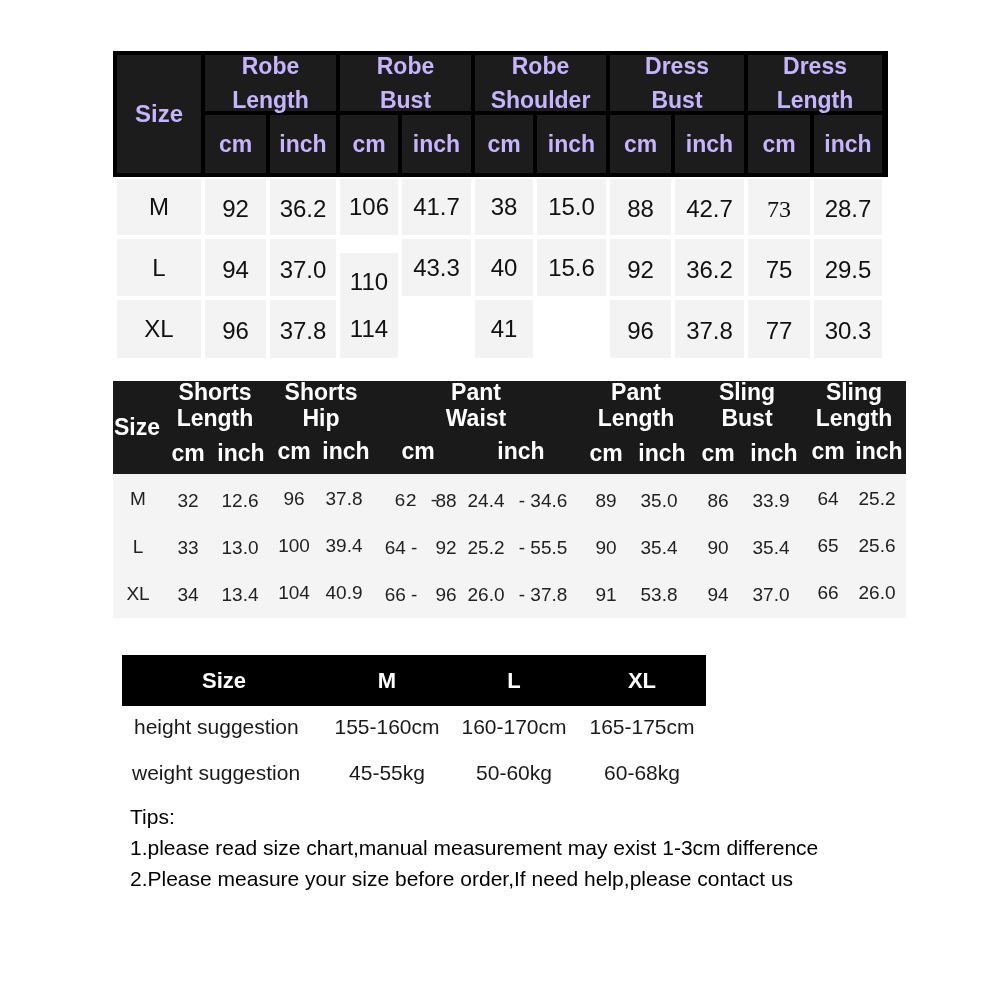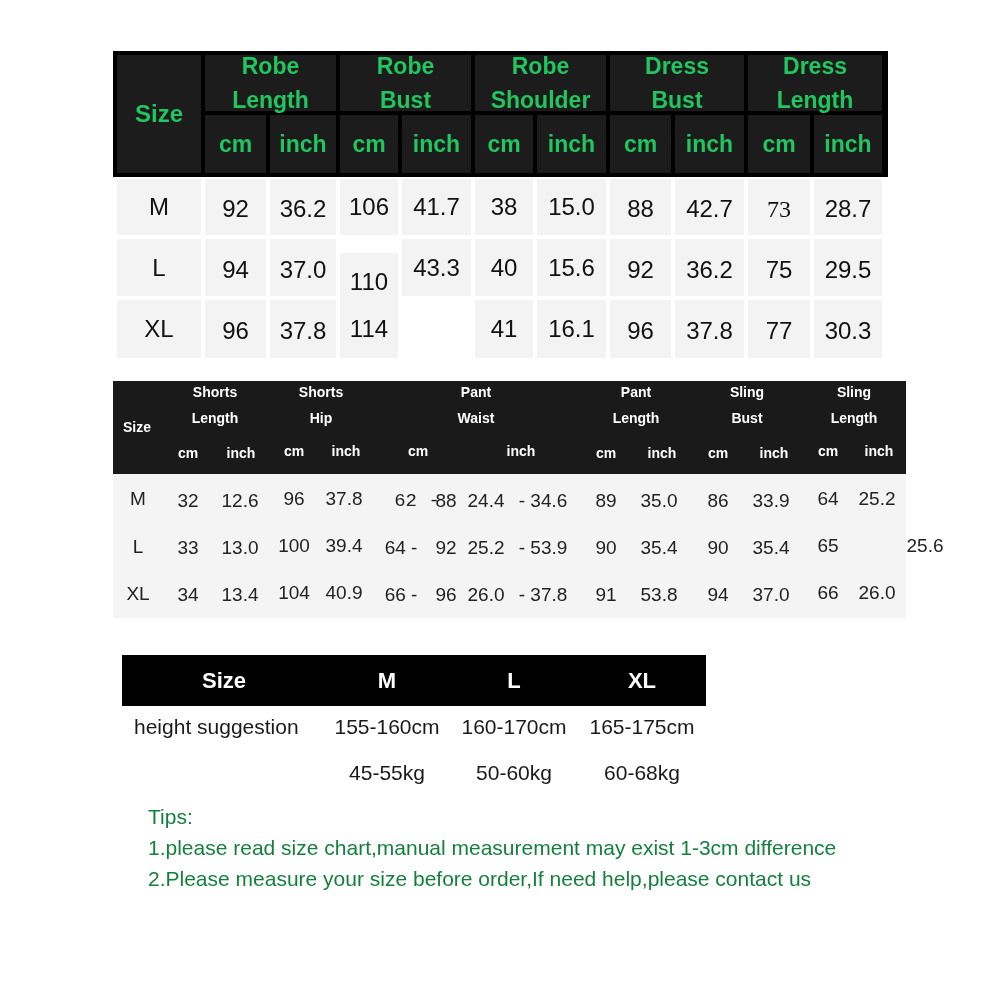--- a/index.html
+++ b/index.html
@@ -8,55 +8,55 @@
     font-family: "Liberation Sans", "DejaVu Sans", sans-serif; color: #111;
   }
   
   #t1 {
     position: absolute; left: 113px; top: 51px; width: 775px;
   }
   #t1 .head {
     position: relative; background: #000; height: 126px;
   }
   #t1 .hcell {
-    position: absolute; background: #1c1c1c; color: #22c55e; font-weight: bold;
+    position: absolute; background: #1c1c1c; color: #c4b5fd; font-weight: bold;
     display: flex; align-items: center; justify-content: center; text-align: center;
     font-size: 23px; line-height: 34px;
   }
   #t1 .body { position: relative; height: 184px; background: #fff; }
   #t1 .bcell {
     position: absolute; background: #f3f3f3; color: #111;
     display: flex; align-items: center; justify-content: center;
     font-size: 24px;
   }
 
   
   #t2 {
     position: absolute; left: 113px; top: 381px; width: 793px;
   }
   #t2 .head { position: relative; height: 93px; background: #1a1a1a; color: #fff; font-weight: bold; }
   #t2 .hl {
-    position: absolute; font-size: 14px; line-height: 26px; text-align: center;
+    position: absolute; font-size: 23px; line-height: 26px; text-align: center;
     transform: translateX(-50%); white-space: nowrap;
   }
   #t2 .body { position: relative; height: 144px; background: #f4f4f4; }
   #t2 .bv {
     position: absolute; font-size: 19px; transform: translateX(-50%); white-space: nowrap; color: #222;
   }
 
   
   #t3 { position: absolute; left: 122px; top: 655px; width: 584px; }
   #t3 .head { position: relative; height: 51px; background: #000; color: #fff; font-weight: bold; }
   #t3 .hl { position: absolute; top: 13px; font-size: 22px; transform: translateX(-50%); white-space: nowrap; }
   #t3 .row { position: relative; height: 47px; }
   #t3 .rv { position: absolute; font-size: 21px; transform: translateX(-50%); white-space: nowrap; color: #1a1a1a; }
   #t3 .rl { position: absolute; font-size: 21px; white-space: nowrap; color: #1a1a1a; }
 
   
-  #tips { position: absolute; left: 148px; top: 801px; font-size: 21px; line-height: 31px; color: #15803d; }
+  #tips { position: absolute; left: 130px; top: 801px; font-size: 21px; line-height: 31px; color: #000000; }
   #tips div { white-space: nowrap; }
 </style>
 </head>
 <body>
 
 <div id="t1">
   <div class="head">
 
     <div class="hcell" style="left:4px;top:4px;width:84px;height:118px;font-size:24px;">Size</div>
 
@@ -117,21 +117,20 @@
     <div class="bcell" style="left:497px;top:62px;width:61px;height:57px;padding-top:4px;box-sizing:border-box;">92</div>
     <div class="bcell" style="left:562px;top:62px;width:69px;height:57px;padding-top:4px;box-sizing:border-box;">36.2</div>
     <div class="bcell" style="left:635px;top:62px;width:62px;height:57px;padding-top:4px;box-sizing:border-box;">75</div>
     <div class="bcell" style="left:701px;top:62px;width:68px;height:57px;padding-top:4px;box-sizing:border-box;">29.5</div>
 
     <div class="bcell" style="left:4px;top:123px;width:84px;height:58px;">XL</div>
     <div class="bcell" style="left:92px;top:123px;width:61px;height:58px;padding-top:4px;box-sizing:border-box;">96</div>
     <div class="bcell" style="left:157px;top:123px;width:66px;height:58px;padding-top:4px;box-sizing:border-box;">37.8</div>
     <div class="bcell" style="left:227px;top:123px;width:58px;height:58px;">114</div>
     <div class="bcell" style="left:362px;top:123px;width:58px;height:58px;">41</div>
-    <div class="bcell" style="left:424px;top:123px;width:69px;height:58px;">16.1</div>
     <div class="bcell" style="left:497px;top:123px;width:61px;height:58px;padding-top:4px;box-sizing:border-box;">96</div>
     <div class="bcell" style="left:562px;top:123px;width:69px;height:58px;padding-top:4px;box-sizing:border-box;">37.8</div>
     <div class="bcell" style="left:635px;top:123px;width:62px;height:58px;padding-top:4px;box-sizing:border-box;">77</div>
     <div class="bcell" style="left:701px;top:123px;width:68px;height:58px;padding-top:4px;box-sizing:border-box;">30.3</div>
   </div>
 </div>
 
 <div id="t2">
   <div class="head">
     <div class="hl" style="left:24px;top:33px;">Size</div>
@@ -182,27 +181,27 @@
     <div class="bv" style="left:764px;top:14px;">25.2</div>
 
     <div class="bv" style="left:25px;top:62px;">L</div>
     <div class="bv" style="left:75px;top:63px;">33</div>
     <div class="bv" style="left:127px;top:63px;">13.0</div>
     <div class="bv" style="left:181px;top:61px;">100</div>
     <div class="bv" style="left:231px;top:61px;">39.4</div>
     <div class="bv" style="left:288px;top:63px;">64 -</div>
     <div class="bv" style="left:333px;top:63px;">92</div>
     <div class="bv" style="left:373px;top:63px;">25.2</div>
-    <div class="bv" style="left:430px;top:63px;">- 53.9</div>
+    <div class="bv" style="left:430px;top:63px;">- 55.5</div>
     <div class="bv" style="left:493px;top:63px;">90</div>
     <div class="bv" style="left:546px;top:63px;">35.4</div>
     <div class="bv" style="left:605px;top:63px;">90</div>
     <div class="bv" style="left:658px;top:63px;">35.4</div>
     <div class="bv" style="left:715px;top:61px;">65</div>
-    <div class="bv" style="left:764px;top:61px;margin-left:48px;">25.6</div>
+    <div class="bv" style="left:764px;top:61px;">25.6</div>
 
     <div class="bv" style="left:25px;top:109px;">XL</div>
     <div class="bv" style="left:75px;top:110px;">34</div>
     <div class="bv" style="left:127px;top:110px;">13.4</div>
     <div class="bv" style="left:181px;top:108px;">104</div>
     <div class="bv" style="left:231px;top:108px;">40.9</div>
     <div class="bv" style="left:288px;top:110px;">66 -</div>
     <div class="bv" style="left:333px;top:110px;">96</div>
     <div class="bv" style="left:373px;top:110px;">26.0</div>
     <div class="bv" style="left:430px;top:110px;text-align:center;">- 37.8</div>
@@ -222,20 +221,21 @@
     <div class="hl" style="left:392px;">L</div>
     <div class="hl" style="left:520px;">XL</div>
   </div>
   <div class="row">
     <div class="rl" style="left:12px;top:9px;">height suggestion</div>
     <div class="rv" style="left:265px;top:9px;">155-160cm</div>
     <div class="rv" style="left:392px;top:9px;text-align:center;">160-170cm</div>
     <div class="rv" style="left:520px;top:9px;">165-175cm</div>
   </div>
   <div class="row">
+    <div class="rl" style="left:10px;top:8px;">weight suggestion</div>
     <div class="rv" style="left:265px;top:8px;">45-55kg</div>
     <div class="rv" style="left:392px;top:8px;">50-60kg</div>
     <div class="rv" style="left:520px;top:8px;">60-68kg</div>
   </div>
 </div>
 
 <div id="tips">
   <div>Tips:</div>
   <div>1.please read size chart,manual measurement may exist 1-3cm difference</div>
   <div>2.Please measure your size before order,If need help,please contact us</div>

